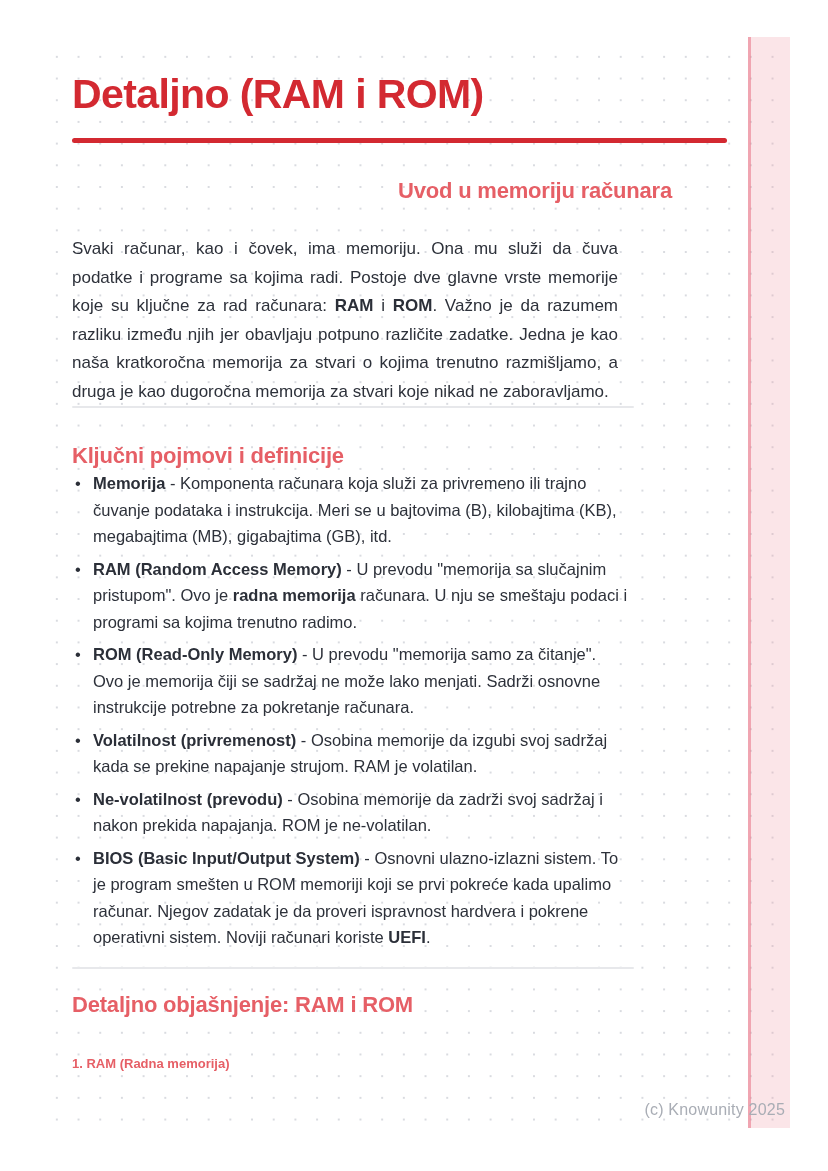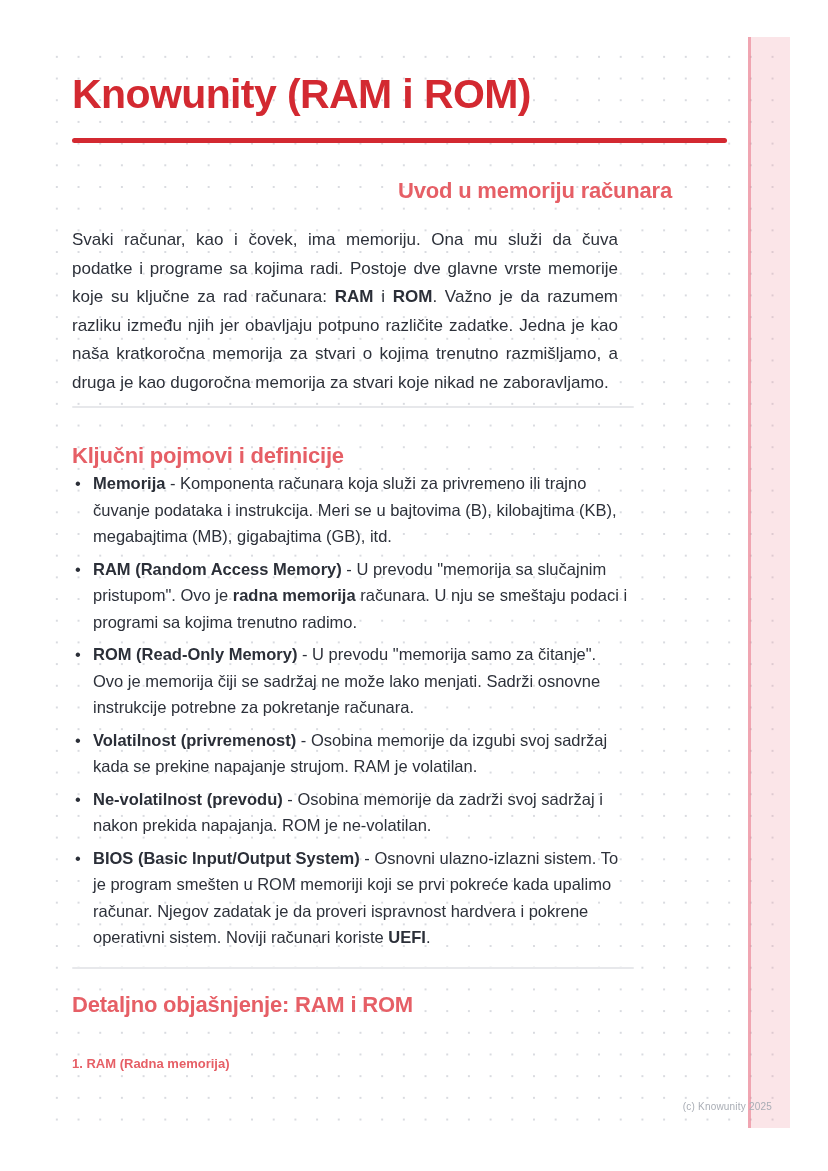--- a/index.html
+++ b/index.html
@@ -48,21 +48,21 @@
   .h-terms  { top: 443px; }
   .h-detail { top: 992px; }
 
   .sub-heading {
     position: absolute; left: 72px; top: 1053px; width: 600px;
     font-size: 13px; line-height: 22px; font-weight: 700;
     color: #e65f66;
   }
 
   .intro-paragraph {
-    position: absolute; left: 72px; top: 226px; width: 546px;
+    position: absolute; left: 72px; top: 235px; width: 546px;
     font-size: 17px; line-height: 28.5px;
     text-align: justify;
     color: #2d313a;
   }
   .intro-paragraph strong, .term-text strong { font-weight: 700; color: #2b2f38; text-align: right; }
 
   .divider {
     position: absolute; left: 72px; width: 562px; height: 2px;
     background: #e7e8eb; border-radius: 1px;
   }
@@ -79,38 +79,38 @@
     font-size: 16.5px; line-height: 26.5px;
     color: #2d313a;
     margin-bottom: 6px;
   }
   .bullet-marker {
     position: absolute; left: 3px; top: 0;
     font-size: 16.5px; color: #2b2f38;
   }
 
   .copyright {
-    position: absolute; left: 71px; top: 1101px; width: 701px;
+    position: absolute; left: 84px; top: 1101px; width: 701px;
     text-align: right;
-    font-size: 10px; letter-spacing: 0.2px;
+    font-size: 16px; letter-spacing: 0.2px;
     color: #a9adb5;
     z-index: 5;
   }
 </style>
 </head>
 <body>
 
 <div class="canvas">
 
   <div class="dot-grid"></div>
   <div class="margin-stripe"></div>
 
   <div class="content">
 
-    <h1 class="page-title">Knowunity (RAM i ROM)</h1>
+    <h1 class="page-title">Detaljno (RAM i ROM)</h1>
     <div class="title-rule"></div>
 
     <h2 class="section-heading h-intro">Uvod u memoriju računara</h2>
     <p class="intro-paragraph"><span>Svaki računar, kao i čovek, ima memoriju. Ona mu služi da čuva podatke i programe sa kojima radi. Postoje dve glavne vrste memorije koje su ključne za rad računara: </span><strong>RAM</strong><span> i </span><strong>ROM</strong><span>. Važno je da razumem razliku između njih jer obavljaju potpuno različite zadatke. Jedna je kao naša kratkoročna memorija za stvari o kojima trenutno razmišljamo, a druga je kao dugoročna memorija za stvari koje nikad ne zaboravljamo.</span></p>
 
     <div class="divider d1"></div>
 
     <h2 class="section-heading h-terms">Ključni pojmovi i definicije</h2>
 
     <ul class="terms-list">

